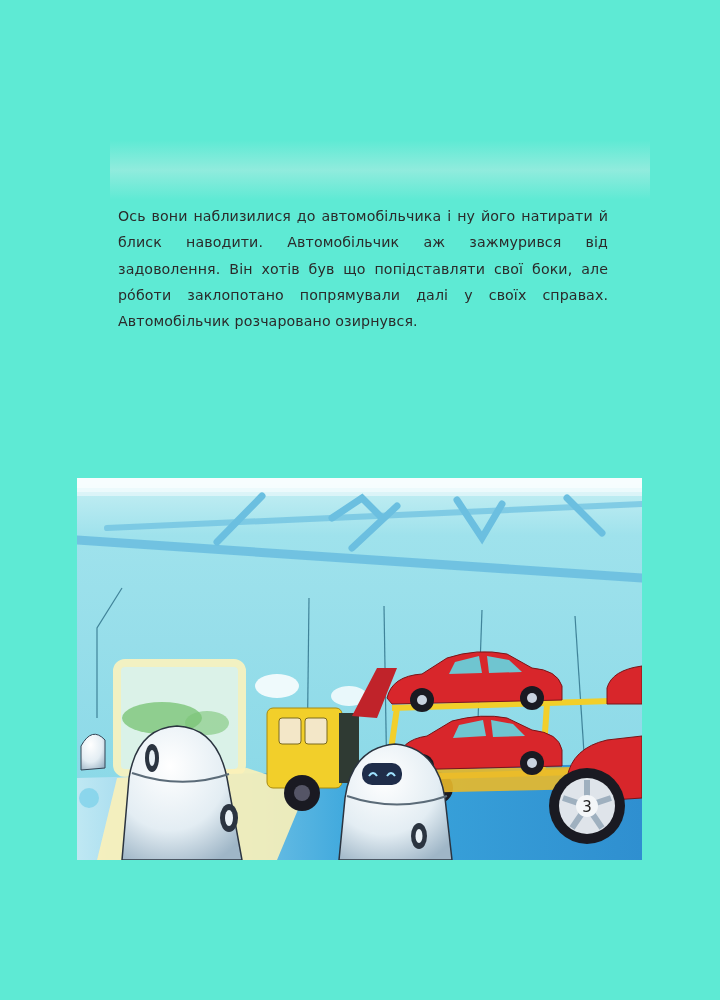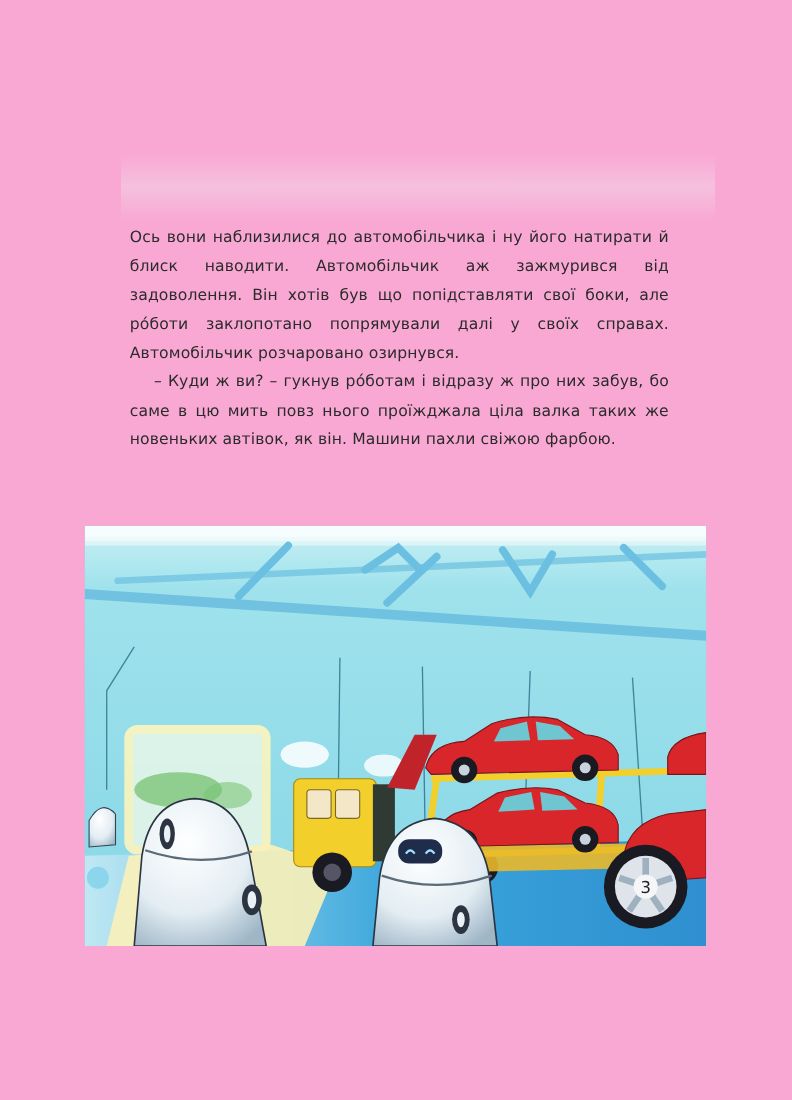--- a/index.html
+++ b/index.html
@@ -1,20 +1,20 @@
 <!DOCTYPE html>
 <html><head>
 <meta charset="utf-8">
 <style>
   html, body { margin: 0; padding: 0; }
   body {
     width: 720px; height: 1000px; background: #ffffff; position: relative; overflow: hidden;
     font-family: "DejaVu Sans", sans-serif;
   }
-  .page { position: absolute; inset: 0; background: #f9a8d4; }
+  .page { position: absolute; inset: 0; background: #5eead4; }
   .bleed {
     position: absolute; left: 110px; top: 140px; width: 540px; height: 60px;
     background: linear-gradient(180deg, rgba(240,240,240,0) 0%, rgba(238,238,238,0.35) 50%, rgba(240,240,240,0) 100%);
   }
   .text-block {
     position: absolute; left: 118px; top: 203px; width: 490px;
     font-size: 14.2px; line-height: 26.3px; color: #2b2b2b; letter-spacing: 0.1px;
   }
   .text-block p { margin: 0; text-align: justify; text-align-last: left; }
   .text-block p.indent { text-indent: 22px; }
@@ -26,21 +26,20 @@
   .illustration svg { display: block; }
 </style>
 </head>
 <body>
 
 <div class="page">
   <div class="bleed"></div>
 
   <div class="text-block">
     <p>Ось вони наблизилися до автомобільчика і ну його натирати й блиск наводити. Автомобільчик аж зажмурився від задоволення. Він хотів був що попідставляти свої боки, але рóботи заклопотано попрямували далі у своїх справах. Автомобільчик розчаровано озирнувся.</p>
-    <p class="indent">– Куди ж ви? – гукнув рóботам і відразу ж про них забув, бо саме в цю мить повз нього проїжджала ціла валка таких же новеньких автівок, як він. Машини пахли свіжою фарбою.</p>
   </div>
 
   <div class="illustration">
     <svg width="565" height="382" viewBox="0 0 565 382" xmlns="http://www.w3.org/2000/svg">
       <defs>
         <linearGradient id="sky" x1="0" y1="0" x2="0" y2="1">
           <stop offset="0" stop-color="#c9f0f4"></stop>
           <stop offset="0.15" stop-color="#9fe2ec"></stop>
           <stop offset="1" stop-color="#86d6e6"></stop>
         </linearGradient>

